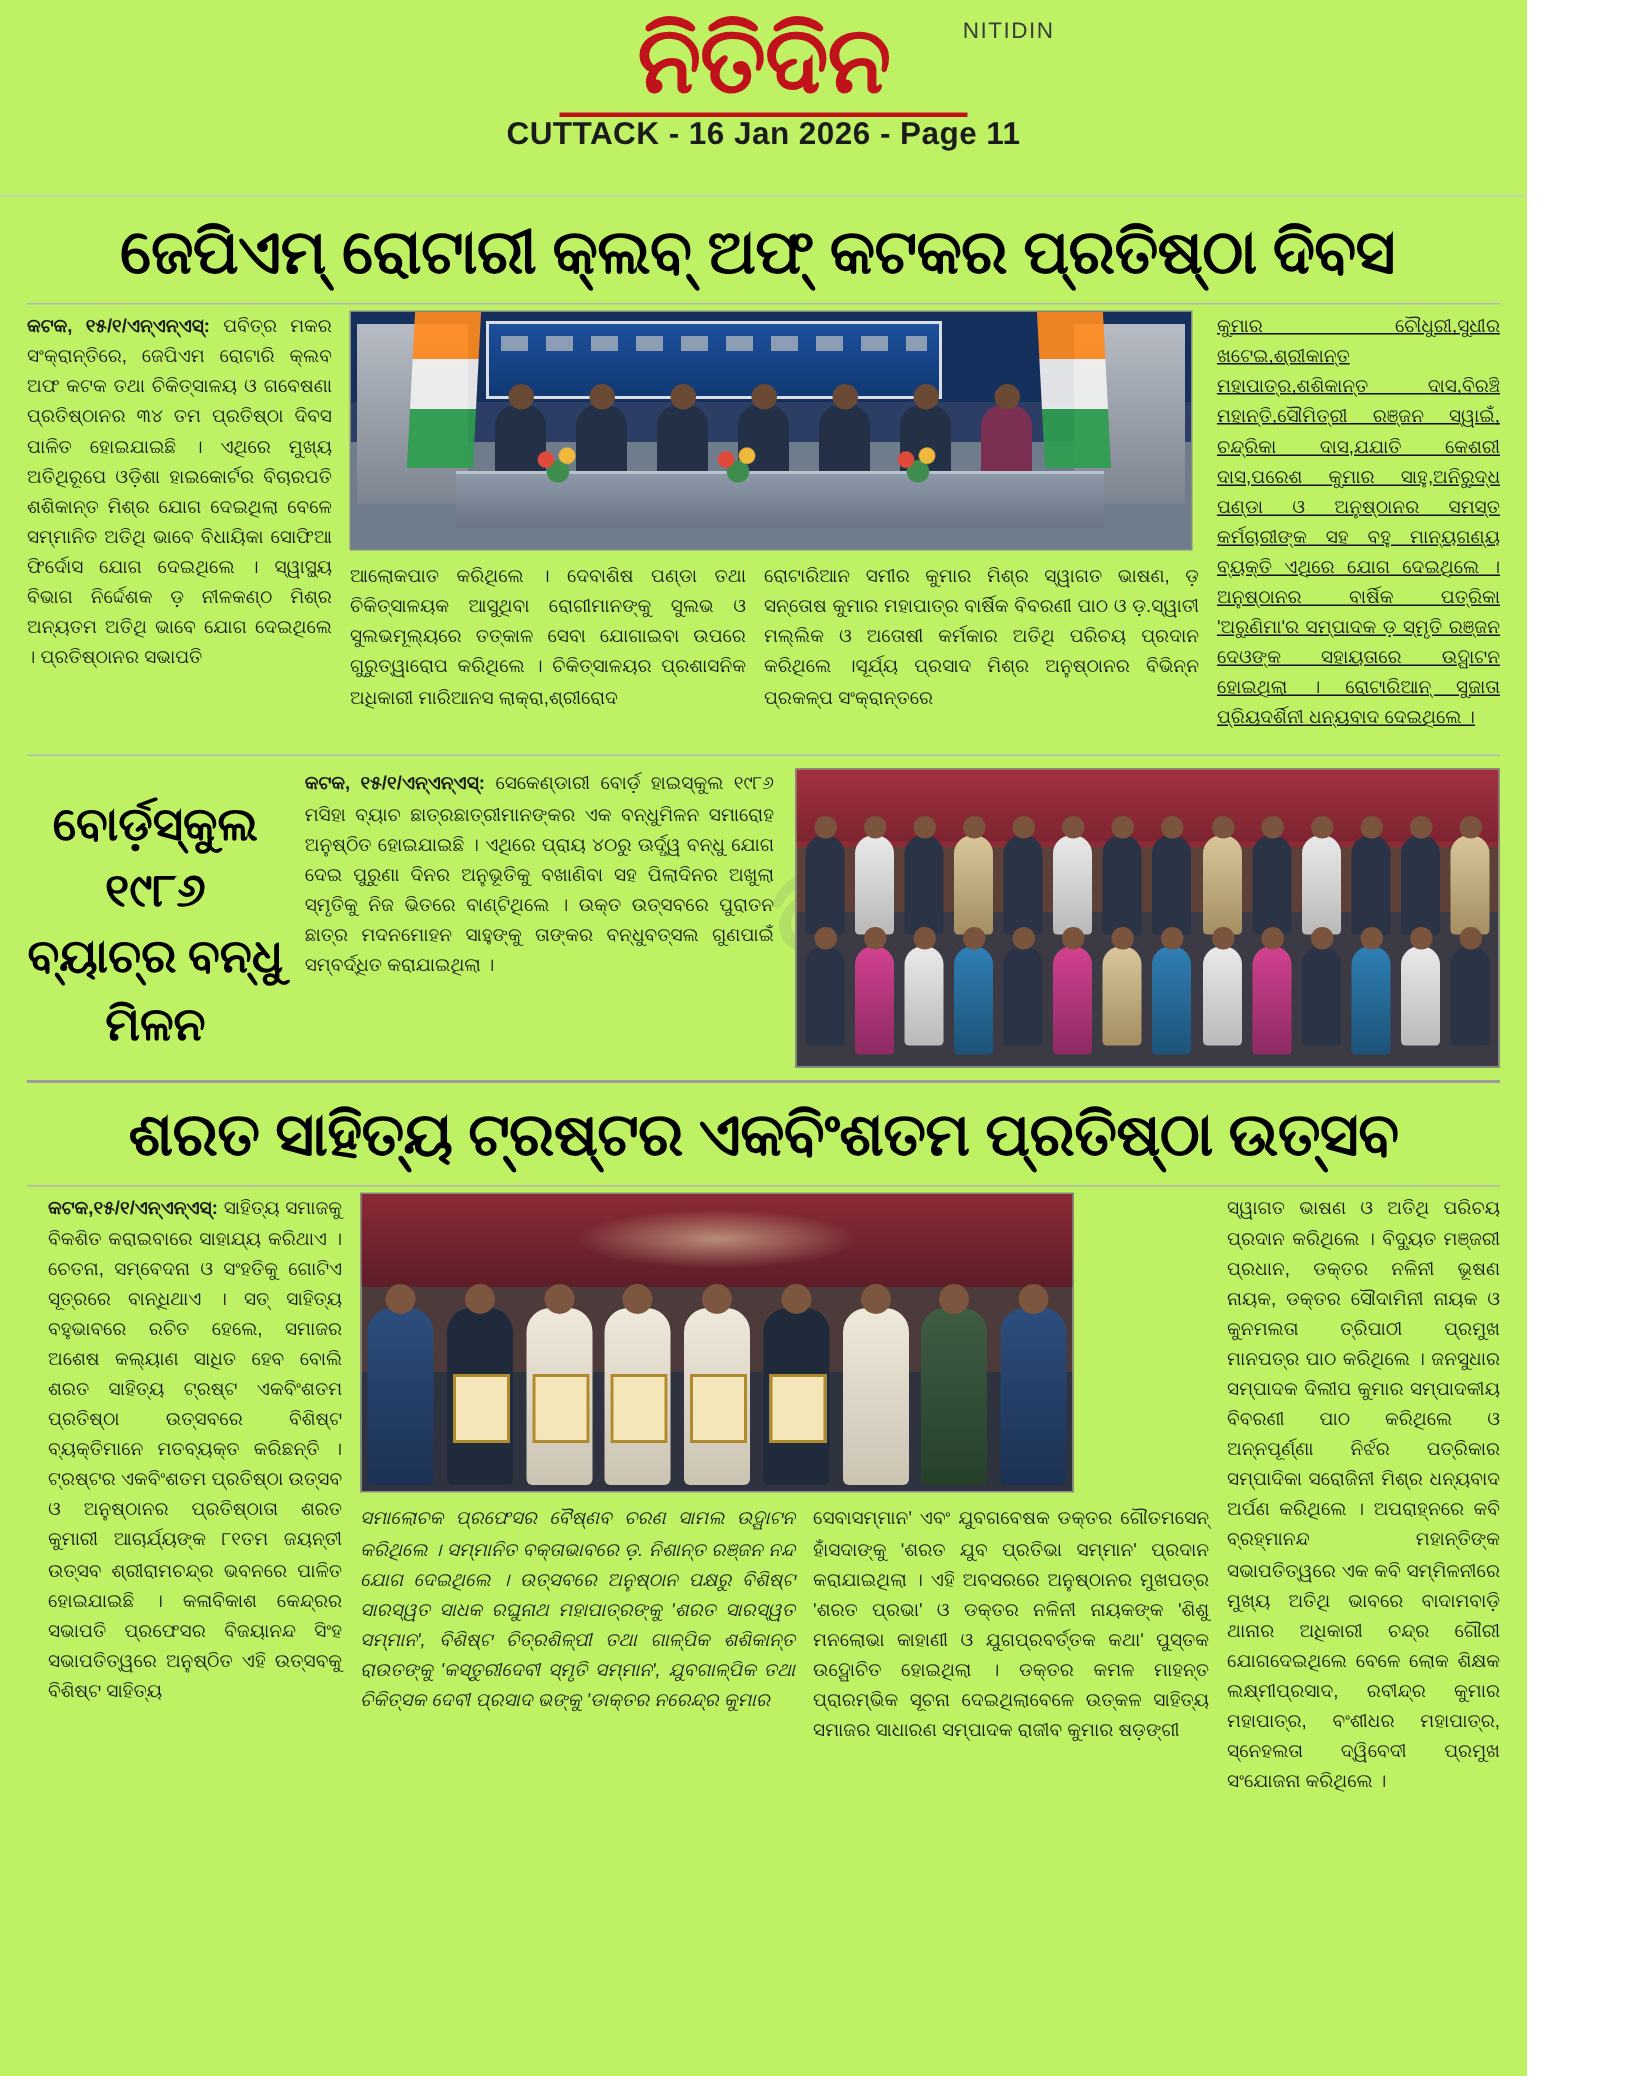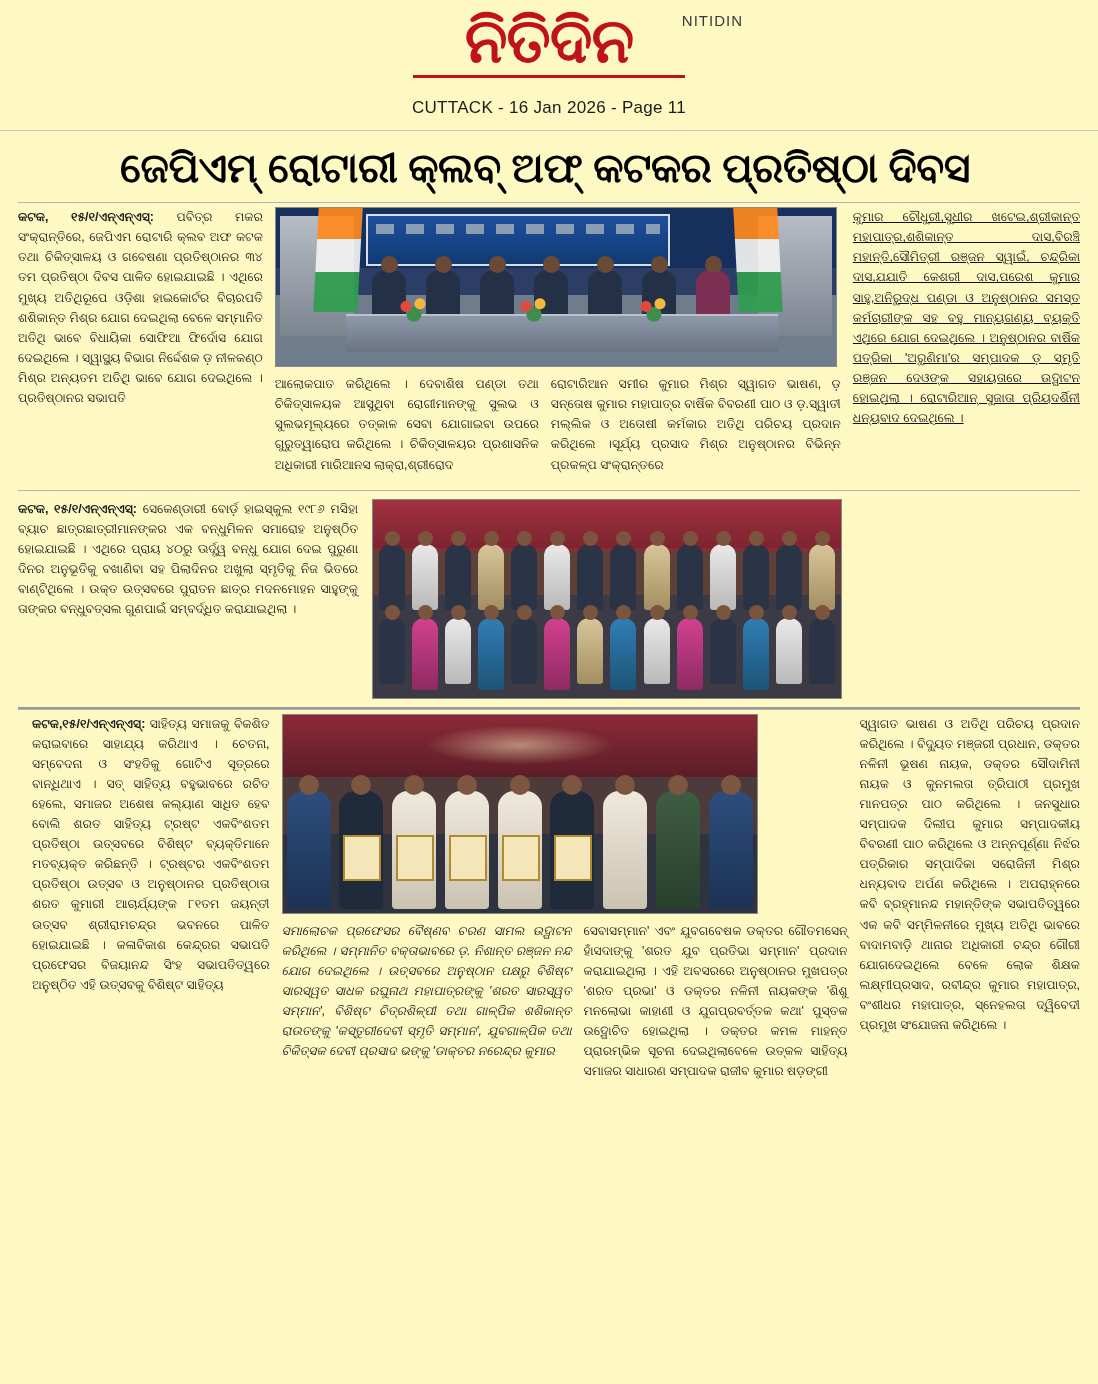--- a/index.html
+++ b/index.html
@@ -9,23 +9,23 @@
   }
   body {
     width: 1098px;
     height: 1384px;
     font-family: "Liberation Sans", sans-serif;
     color: #111;
     overflow: hidden;
   }
   .page {
     position: relative;
-    width: 1098px;
+    width: 1018px;
     height: 1384px;
-    background: #fef9c3;
+    background: #bef264;
     box-sizing: border-box;
   }
 
   
   .masthead {
     position: relative;
     height: 130px;
     border-bottom: 1px solid #c8c8c8;
     text-align: center;
   }
@@ -55,24 +55,24 @@
     font-weight: normal;
     font-family: "Liberation Sans", sans-serif;
   }
   .logo-underline {
     width: 272px;
     height: 3px;
     background: #c0121a;
     margin: 2px auto 0 auto;
   }
   .edition-line {
-    font-size: 17px;
-    font-weight: normal;
+    font-size: 21px;
+    font-weight: bold;
     color: #1b1b1b;
-    margin-top: 20px;
+    margin-top: 0;
     letter-spacing: 0.3px;
   }
 
   
   .rule {
     height: 1px;
     background: #b5b5b5;
     margin: 0 18px;
   }
   .rule.thick { height: 2px; background: #9a9a9a; }
@@ -366,20 +366,23 @@
       <div class="col c4">
         <p class="body-text od para">କୁମାର ଚୌଧୁରୀ,ସୁଧୀର ଖଟେଇ,ଶ୍ରୀକାନ୍ତ ମହାପାତ୍ର,ଶଶିକାନ୍ତ ଦାସ,ବିରଞ୍ଚି ମହାନ୍ତି,ସୌମିତ୍ରୀ ରଞ୍ଜନ ସ୍ୱାଇଁ, ଚନ୍ଦ୍ରିକା ଦାସ,ଯଯାତି କେଶରୀ ଦାସ,ପରେଶ କୁମାର ସାହୁ,ଅନିରୁଦ୍ଧ ପଣ୍ଡା ଓ ଅନୁଷ୍ଠାନର ସମସ୍ତ କର୍ମଚାରୀଙ୍କ ସହ ବହୁ ମାନ୍ୟଗଣ୍ୟ ବ୍ୟକ୍ତି ଏଥିରେ ଯୋଗ ଦେଇଥିଲେ । ଅନୁଷ୍ଠାନର ବାର୍ଷିକ ପତ୍ରିକା 'ଅରୁଣିମା'ର ସମ୍ପାଦକ ଡ଼ ସ୍ମୃତି ରଞ୍ଜନ ଦେଓଙ୍କ ସହାୟତାରେ ଉଦ୍ଘାଟନ ହୋଇଥିଲା । ରୋଟାରିଆନ୍ ସୁଜାତା ପ୍ରିୟଦର୍ଶିନୀ ଧନ୍ୟବାଦ ଦେଇଥିଲେ ।</p>
       </div>
     </div>
   </div>
 
   <div class="rule"></div>
 
   <div>
     <div class="art2">
+      <div class="col c1">
+        <div class="side-head od">ବୋର୍ଡ଼ସ୍କୁଲ ୧୯୮୬ ବ୍ୟାଚ୍‌ର ବନ୍ଧୁ ମିଳନ</div>
+      </div>
       <div class="col c2">
         <p class="body-text od para"><span class="dateline">କଟକ, ୧୫/୧/ଏନ୍ଏନ୍ଏସ୍:</span><span> ସେକେଣ୍ଡାରୀ ବୋର୍ଡ଼ ହାଇସ୍କୁଲ ୧୯୮୬ ମସିହା ବ୍ୟାଚ ଛାତ୍ରଛାତ୍ରୀମାନଙ୍କର ଏକ ବନ୍ଧୁମିଳନ ସମାରୋହ ଅନୁଷ୍ଠିତ ହୋଇଯାଇଛି । ଏଥିରେ ପ୍ରାୟ ୪୦ରୁ ଊର୍ଦ୍ଧ୍ୱ ବନ୍ଧୁ ଯୋଗ ଦେଇ ପୁରୁଣା ଦିନର ଅନୁଭୂତିକୁ ବଖାଣିବା ସହ ପିଲାଦିନର ଅଖୁଲା ସ୍ମୃତିକୁ ନିଜ ଭିତରେ ବାଣ୍ଟିଥିଲେ । ଉକ୍ତ ଉତ୍ସବରେ ପୁରାତନ ଛାତ୍ର ମଦନମୋହନ ସାହୁଙ୍କୁ ତାଙ୍କର ବନ୍ଧୁବତ୍ସଲ ଗୁଣପାଇଁ ସମ୍ବର୍ଦ୍ଧିତ କରାଯାଇଥିଲା ।</span></p>
       </div>
       <div class="col c3">
         <div class="photo photo2">
           <div class="p2-banner"></div>
           <div class="p2-row back">
             <div class="p2-p"></div>
               <div class="p2-p white"></div>
               <div class="p2-p"></div>
@@ -412,20 +415,21 @@
               <div class="p2-p"></div>
           </div>
         </div>
       </div>
     </div>
   </div>
 
   <div class="rule thick"></div>
 
   <div>
+    <div class="headline h2 od">ଶରତ ସାହିତ୍ୟ ଟ୍ରଷ୍ଟର ଏକବିଂଶତମ ପ୍ରତିଷ୍ଠା ଉତ୍ସବ</div>
     <div class="rule"></div>
     <div class="art3">
 
       <div class="col c1">
         <p class="body-text od para"><span class="dateline">କଟକ,୧୫/୧/ଏନ୍ଏନ୍ଏସ୍:</span><span> ସାହିତ୍ୟ ସମାଜକୁ ବିକଶିତ କରାଇବାରେ ସାହାଯ୍ୟ କରିଥାଏ । ଚେତନା, ସମ୍ବେଦନା ଓ ସଂହତିକୁ ଗୋଟିଏ ସୂତ୍ରରେ ବାନ୍ଧିଥାଏ । ସତ୍ ସାହିତ୍ୟ ବହୁଭାବରେ ରଚିତ ହେଲେ, ସମାଜର ଅଶେଷ କଲ୍ୟାଣ ସାଧିତ ହେବ ବୋଲି ଶରତ ସାହିତ୍ୟ ଟ୍ରଷ୍ଟ ଏକବିଂଶତମ ପ୍ରତିଷ୍ଠା ଉତ୍ସବରେ ବିଶିଷ୍ଟ ବ୍ୟକ୍ତିମାନେ ମତବ୍ୟକ୍ତ କରିଛନ୍ତି । ଟ୍ରଷ୍ଟର ଏକବିଂଶତମ ପ୍ରତିଷ୍ଠା ଉତ୍ସବ ଓ ଅନୁଷ୍ଠାନର ପ୍ରତିଷ୍ଠାତା ଶରତ କୁମାରୀ ଆଚାର୍ଯ୍ୟଙ୍କ ୮୧ତମ ଜୟନ୍ତୀ ଉତ୍ସବ ଶ୍ରୀରାମଚନ୍ଦ୍ର ଭବନରେ ପାଳିତ ହୋଇଯାଇଛି ।
 
 କଳାବିକାଶ କେନ୍ଦ୍ରର ସଭାପତି ପ୍ରଫେସର ବିଜୟାନନ୍ଦ ସିଂହ ସଭାପତିତ୍ୱରେ ଅନୁଷ୍ଠିତ ଏହି ଉତ୍ସବକୁ ବିଶିଷ୍ଟ ସାହିତ୍ୟ</span></p>
       </div>
 
       <div class="col" style="width:570px">

